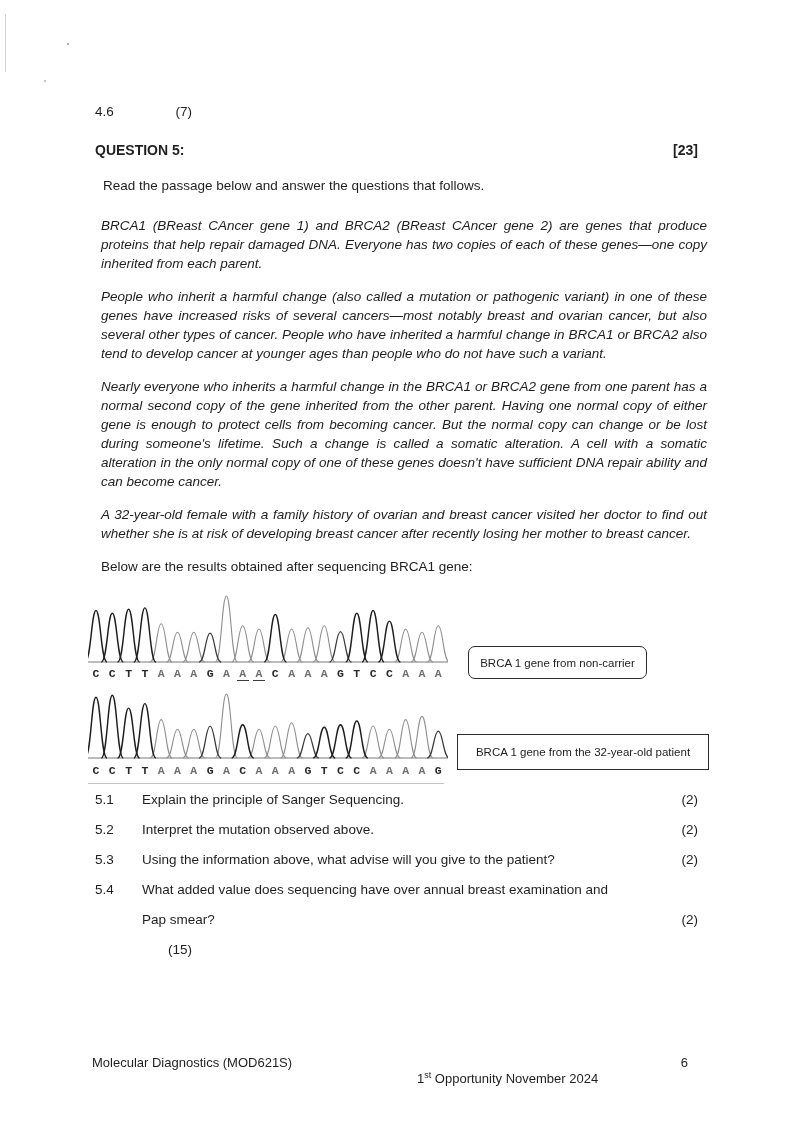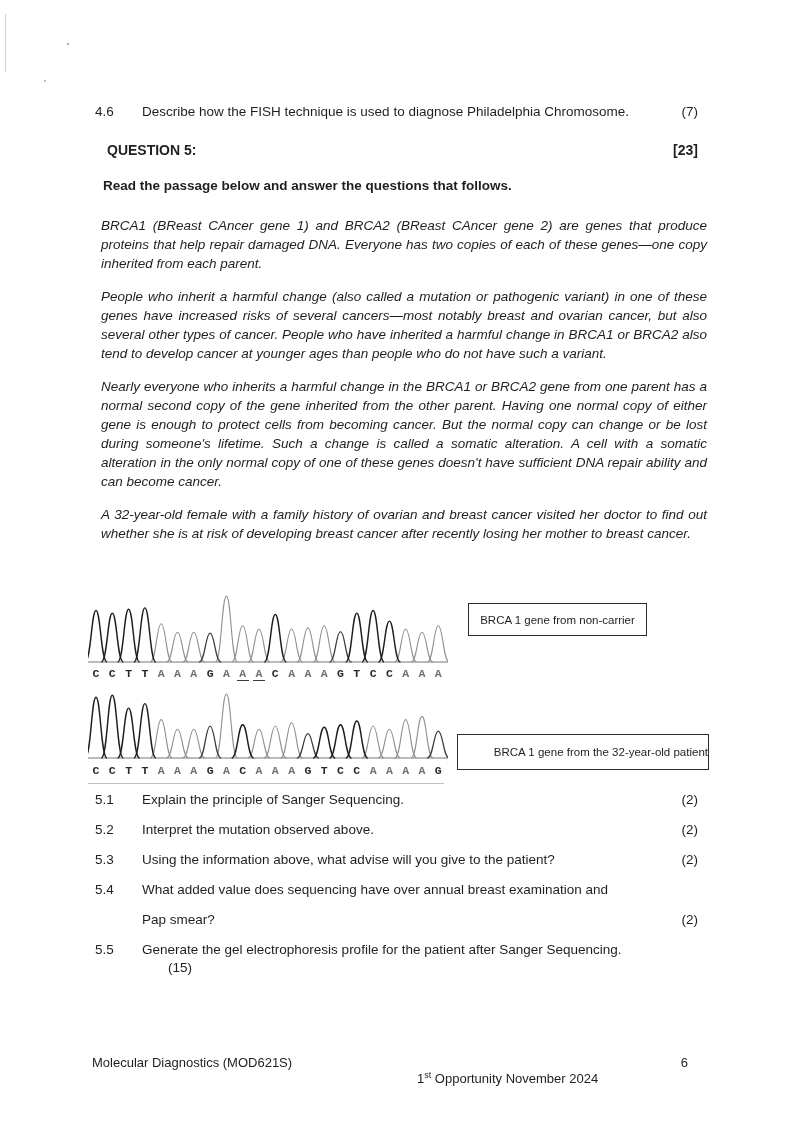--- a/index.html
+++ b/index.html
@@ -12,22 +12,22 @@
   .artifact-dot2{position:absolute;left:44px;top:80px;width:2px;height:2px;background:#ababab;border-radius:50%;}
 
   
   .qrow{position:absolute;left:95px;right:96px;display:flex;align-items:flex-end;
         font-size:13.5px;line-height:17px;}
   .qnum{flex:none;width:47px;}
   .qtext{flex:1;}
   .qmarks{flex:none;width:50px;text-align:right;}
 
   .row46{top:103px;}
-  .rowq5{top:142px;font-size:14px;font-weight:bold;margin-left:12px;}
-  .rowinstr{top:177px;font-weight:bold;padding-left:8px;}
+  .rowq5{top:142px;font-size:14px;font-weight:bold;}
+  .rowinstr{top:177px;font-weight:normal;padding-left:8px;}
 
   .passage{position:absolute;left:101px;width:606px;top:216px;
            font-size:13.5px;line-height:19px;text-align:justify;}
   .passage p{margin:0 0 14px 0;font-style:italic;}
   .passage p.intro{font-style:normal;text-align:left;}
 
   
   .trace-svg{position:absolute;left:88px;}
   #trace1-svg{top:588px;}
   #trace2-svg{top:688px;}
@@ -36,22 +36,22 @@
   #trace2-seq{top:764px;}
   .bch{position:absolute;top:0;width:12px;text-align:center;
        font-family:"Liberation Mono",monospace;font-weight:bold;font-size:11.5px;color:#2a2a2a;}
   .bch.light{color:#6f6f6f;}
   .bch.u{border-bottom:1.5px solid #3a3a3a;}
   .scan-underline{position:absolute;left:88px;top:783px;width:356px;height:1px;background:#c2c2c2;}
 
   .label-box{position:absolute;border:1.2px solid #2b2b2b;background:#ffffff;
              display:flex;align-items:center;justify-content:center;
              font-size:11.5px;color:#1f1f1f;}
-  .box1{left:468px;top:603px;width:177px;height:31px;}
-  .box2{left:457px;top:734px;width:250px;height:34px;justify-content:flex-end;}
+  .box1{left:468px;top:646px;width:177px;height:31px;border-radius:7px;}
+  .box2{left:457px;top:734px;width:250px;height:34px;}
 
   
   .qlist{position:absolute;left:95px;right:96px;top:791px;font-size:13.5px;}
   .qline{display:flex;align-items:flex-end;line-height:17px;margin-bottom:13px;}
   .indent15{padding-left:26px;}
 
   
   .footer{position:absolute;left:92px;right:86px;top:1055px;height:18px;font-size:13px;}
   .f-left{position:absolute;left:0;top:0;}
   .f-center{position:absolute;left:325px;top:0;margin-top:16px;}
@@ -62,38 +62,38 @@
 <body>
 
 <div class="page">
 
   <div class="artifact-vline"></div>
   <div class="artifact-dot1"></div>
   <div class="artifact-dot2"></div>
 
   <div class="qrow row46">
     <span class="qnum">4.6</span>
-    <span class="qtext">Describe how the FISH technique is used to diagnose Philadelphia Chromosome.</span>
     <span class="qmarks">(7)</span>
   </div>
 
   <div class="qrow rowq5">
     <span class="qtext">QUESTION 5:</span>
     <span class="qmarks">[23]</span>
   </div>
 
   <div class="qrow rowinstr">
     <span class="qtext">Read the passage below and answer the questions that follows.</span>
   </div>
 
   <div class="passage">
     <p>BRCA1 (BReast CAncer gene 1) and BRCA2 (BReast CAncer gene 2) are genes that produce proteins that help repair damaged DNA. Everyone has two copies of each of these genes—one copy inherited from each parent.</p>
     <p>People who inherit a harmful change (also called a mutation or pathogenic variant) in one of these genes have increased risks of several cancers—most notably breast and ovarian cancer, but also several other types of cancer. People who have inherited a harmful change in BRCA1 or BRCA2 also tend to develop cancer at younger ages than people who do not have such a variant.</p>
     <p>Nearly everyone who inherits a harmful change in the BRCA1 or BRCA2 gene from one parent has a normal second copy of the gene inherited from the other parent. Having one normal copy of either gene is enough to protect cells from becoming cancer. But the normal copy can change or be lost during someone's lifetime. Such a change is called a somatic alteration. A cell with a somatic alteration in the only normal copy of one of these genes doesn't have sufficient DNA repair ability and can become cancer.</p>
     <p>A 32-year-old female with a family history of ovarian and breast cancer visited her doctor to find out whether she is at risk of developing breast cancer after recently losing her mother to breast cancer.</p>
+    <p class="intro">Below are the results obtained after sequencing BRCA1 gene:</p>
   </div>
 
   <svg id="trace1-svg" class="trace-svg" width="360" height="78">
       <line x1="0" y1="74" x2="360" y2="74" stroke="#555" stroke-width="0.8"></line>
       <path d="M 62.2 74 C 68.2 74 68.6 35.7 73.2 35.7 C 77.8 35.7 78.2 74 84.2 74" fill="none" stroke="#8f8f8f" stroke-width="1.1"></path>
       <path d="M 78.5 74 C 84.5 74 84.9 44.3 89.5 44.3 C 94.1 44.3 94.5 74 100.5 74" fill="none" stroke="#8f8f8f" stroke-width="1.1"></path>
       <path d="M 94.8 74 C 100.8 74 101.2 44.3 105.8 44.3 C 110.4 44.3 110.8 74 116.8 74" fill="none" stroke="#8f8f8f" stroke-width="1.1"></path>
       <path d="M 127.4 74 C 133.4 74 133.8 8.0 138.4 8.0 C 143.0 8.0 143.4 74 149.4 74" fill="none" stroke="#8f8f8f" stroke-width="1.1"></path>
       <path d="M 143.7 74 C 149.7 74 150.1 37.7 154.7 37.7 C 159.3 37.7 159.7 74 165.7 74" fill="none" stroke="#8f8f8f" stroke-width="1.1"></path>
       <path d="M 160.0 74 C 166.0 74 166.4 41.0 171.0 41.0 C 175.6 41.0 176.0 74 182.0 74" fill="none" stroke="#8f8f8f" stroke-width="1.1"></path>
@@ -216,25 +216,20 @@
       <div class="qline">
         <span class="qnum">5.4</span>
         <span class="qtext">What added value does sequencing have over annual breast examination and</span>
         <span class="qmarks"></span>
       </div>
       <div class="qline">
         <span class="qnum"></span>
         <span class="qtext">Pap smear?</span>
         <span class="qmarks">(2)</span>
       </div>
-      <div class="qline" style="margin-bottom: 1px;">
-        <span class="qnum">5.5</span>
-        <span class="qtext">Generate the gel electrophoresis profile for the patient after Sanger Sequencing.</span>
-        <span class="qmarks"></span>
-      </div>
       <div class="qline">
         <span class="qnum"></span>
         <span class="qtext indent15">(15)</span>
         <span class="qmarks"></span>
       </div>
     </div>
 
   <div class="footer">
     <span class="f-left">Molecular Diagnostics (MOD621S)</span>
     <span class="f-center"><span>1</span><sup>st</sup><span> Opportunity November 2024</span></span>

